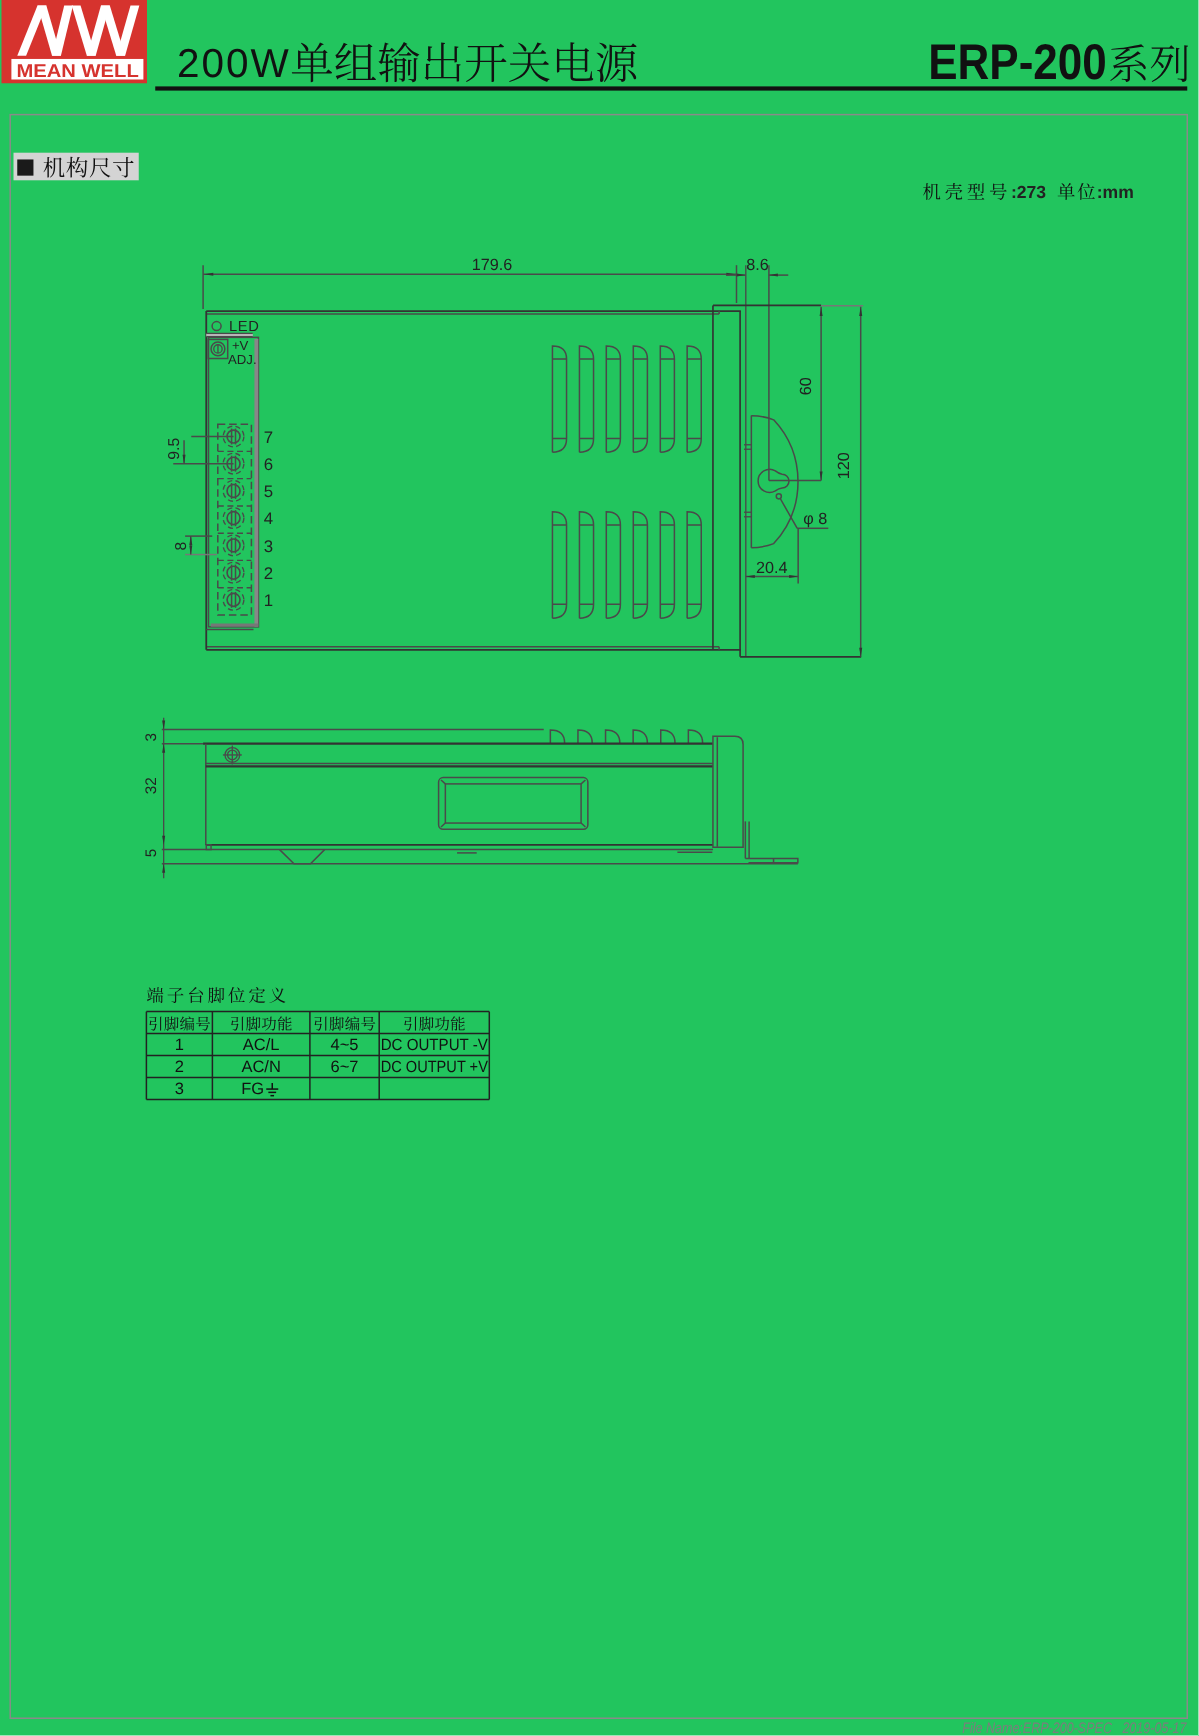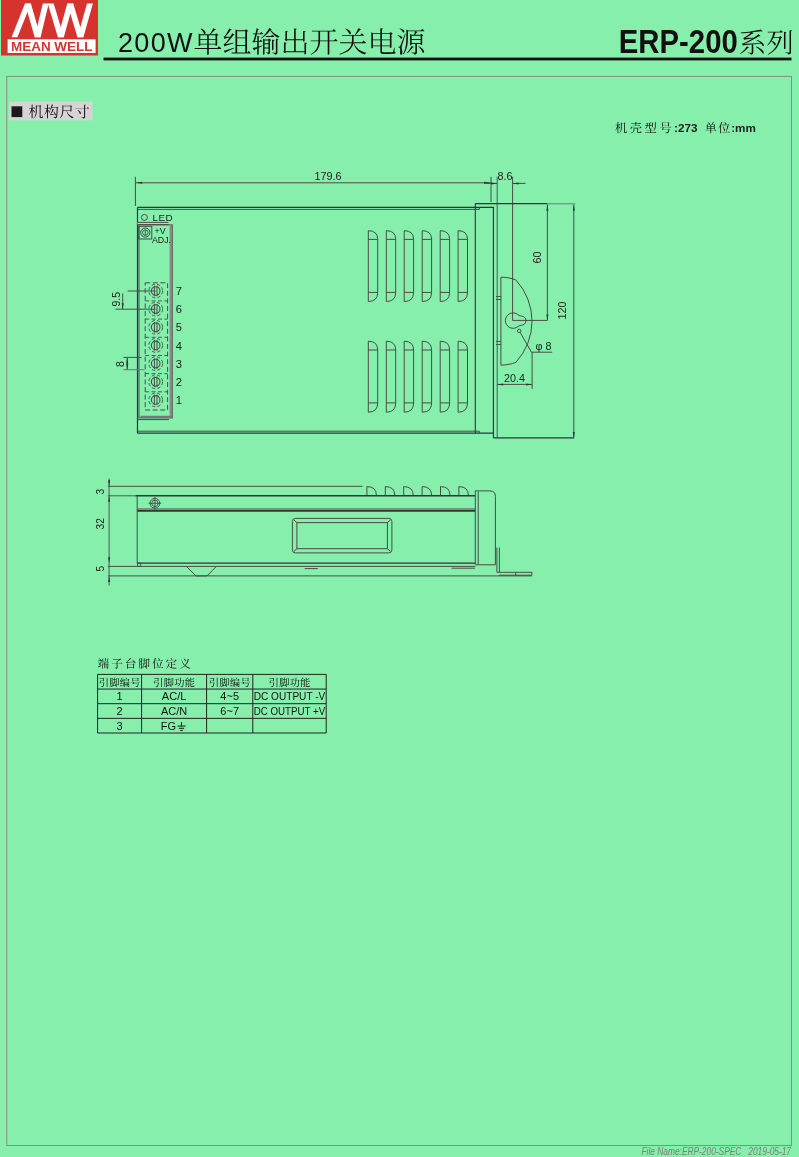--- a/index.html
+++ b/index.html
@@ -1,16 +1,16 @@
 <!DOCTYPE html>
 <html><head>
 <meta charset="utf-8">
 <style>
 html,body{margin:0;padding:0;background:#fff;}
-#page{position:relative;width:799px;height:1157px;background:#86efac;overflow:hidden;}
+#page{position:relative;width:799px;height:1157px;background:#22c55e;overflow:hidden;}
 </style>
 </head>
 <body>
 
 <div id="page">
 <svg width="799" height="1157" viewBox="0 0 799 1157">
 
 <g>
 <rect x="1" y="0" width="97" height="55.5" fill="#d6332e"></rect>
 <polygon fill="#fff" points="11.5,37.2 17.4,37.2 30.9,3.6 25.0,3.6"></polygon>

